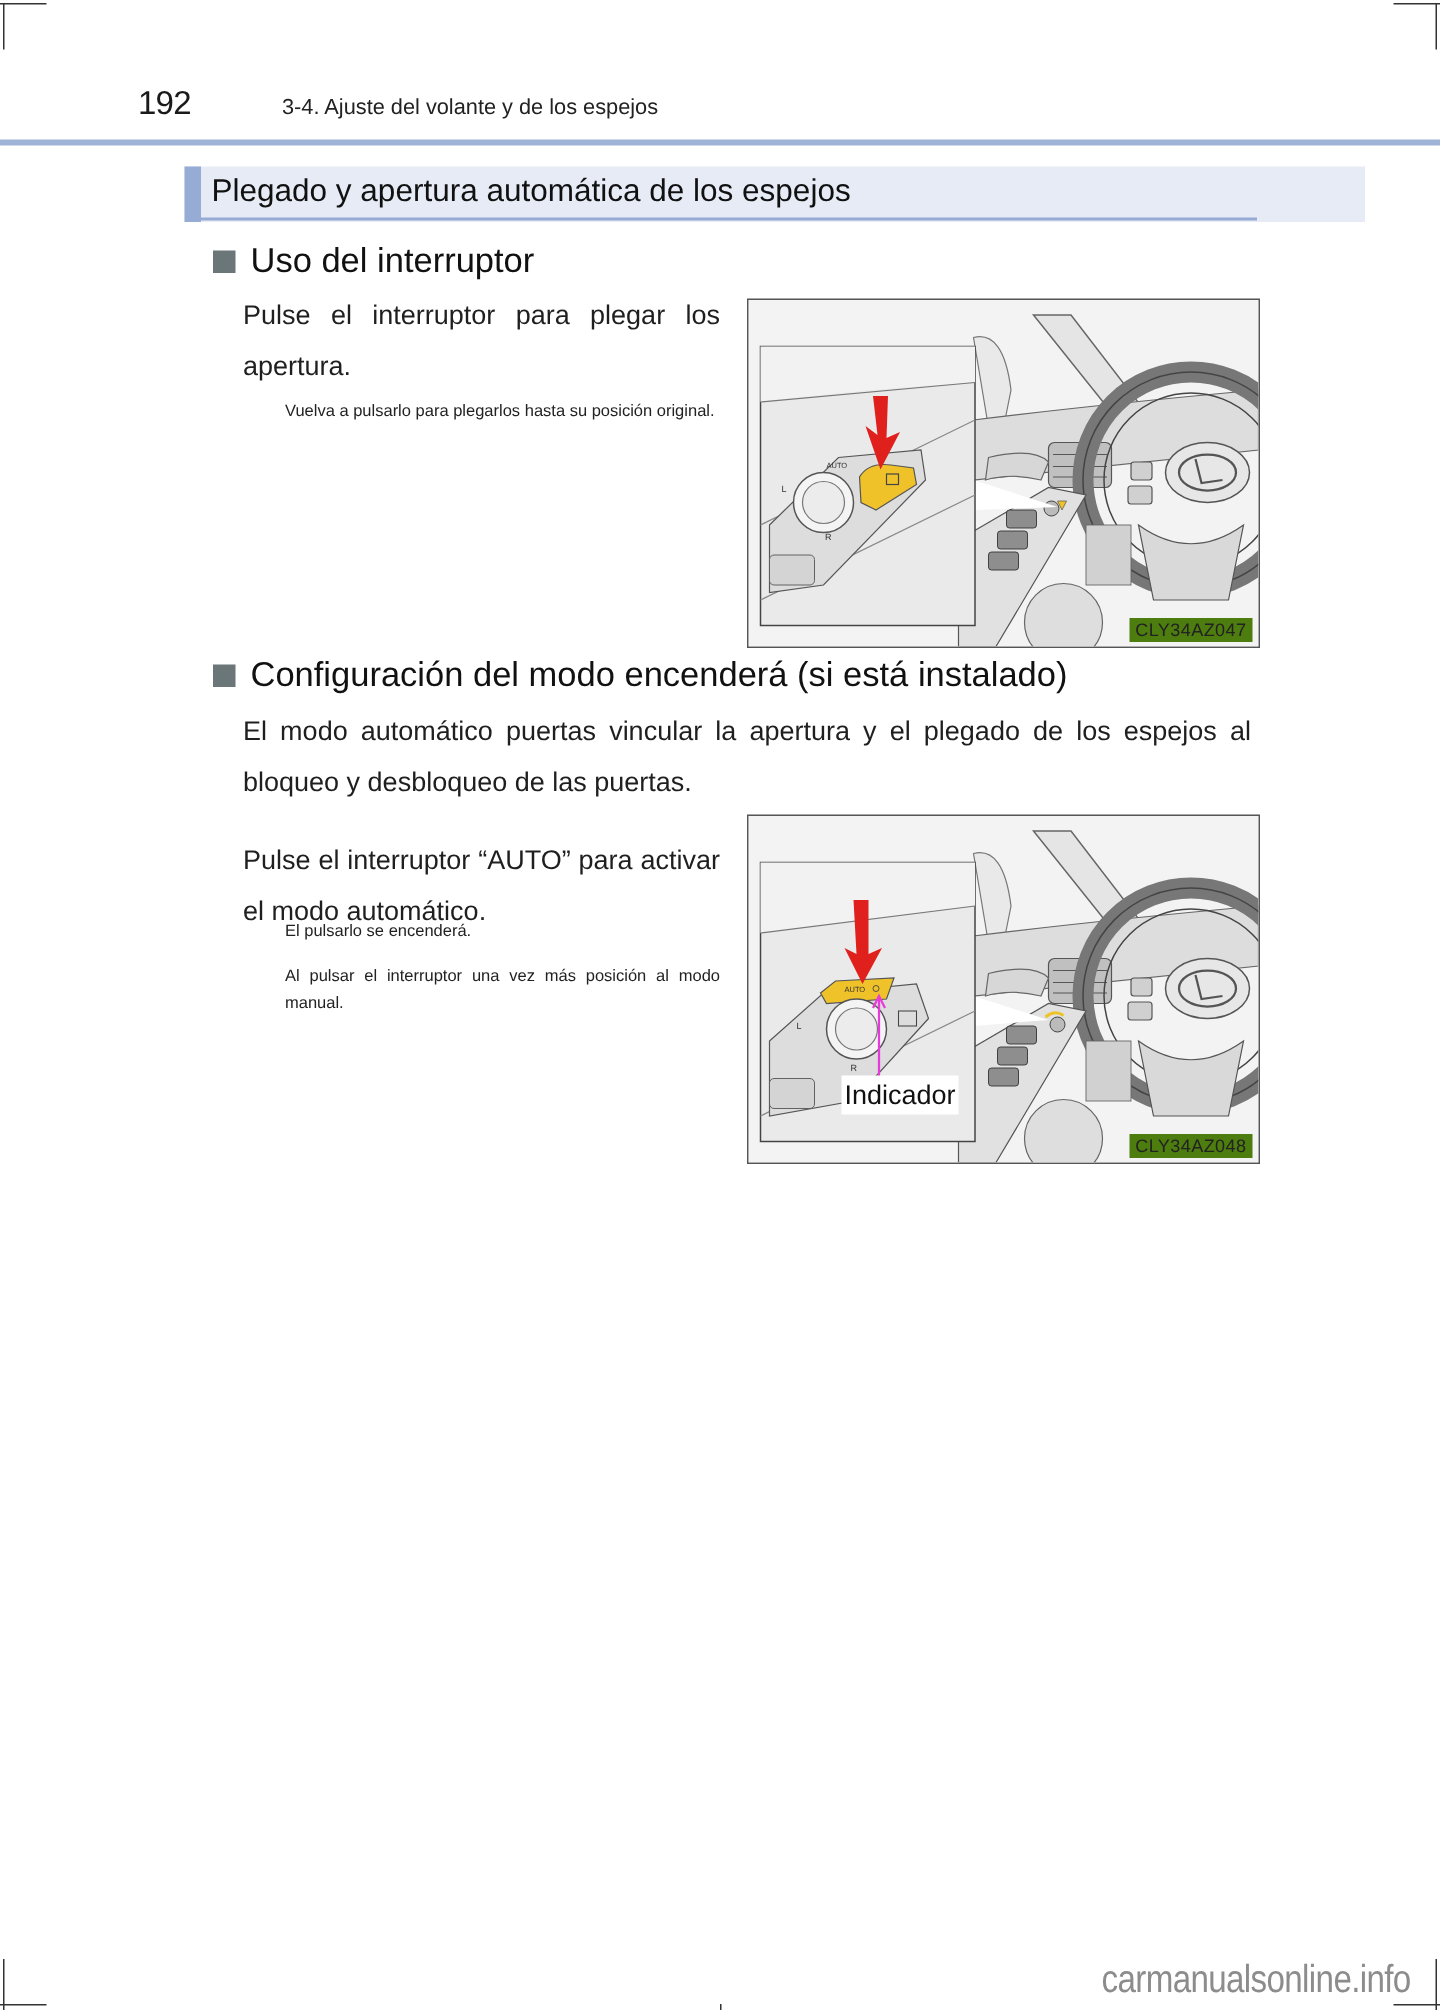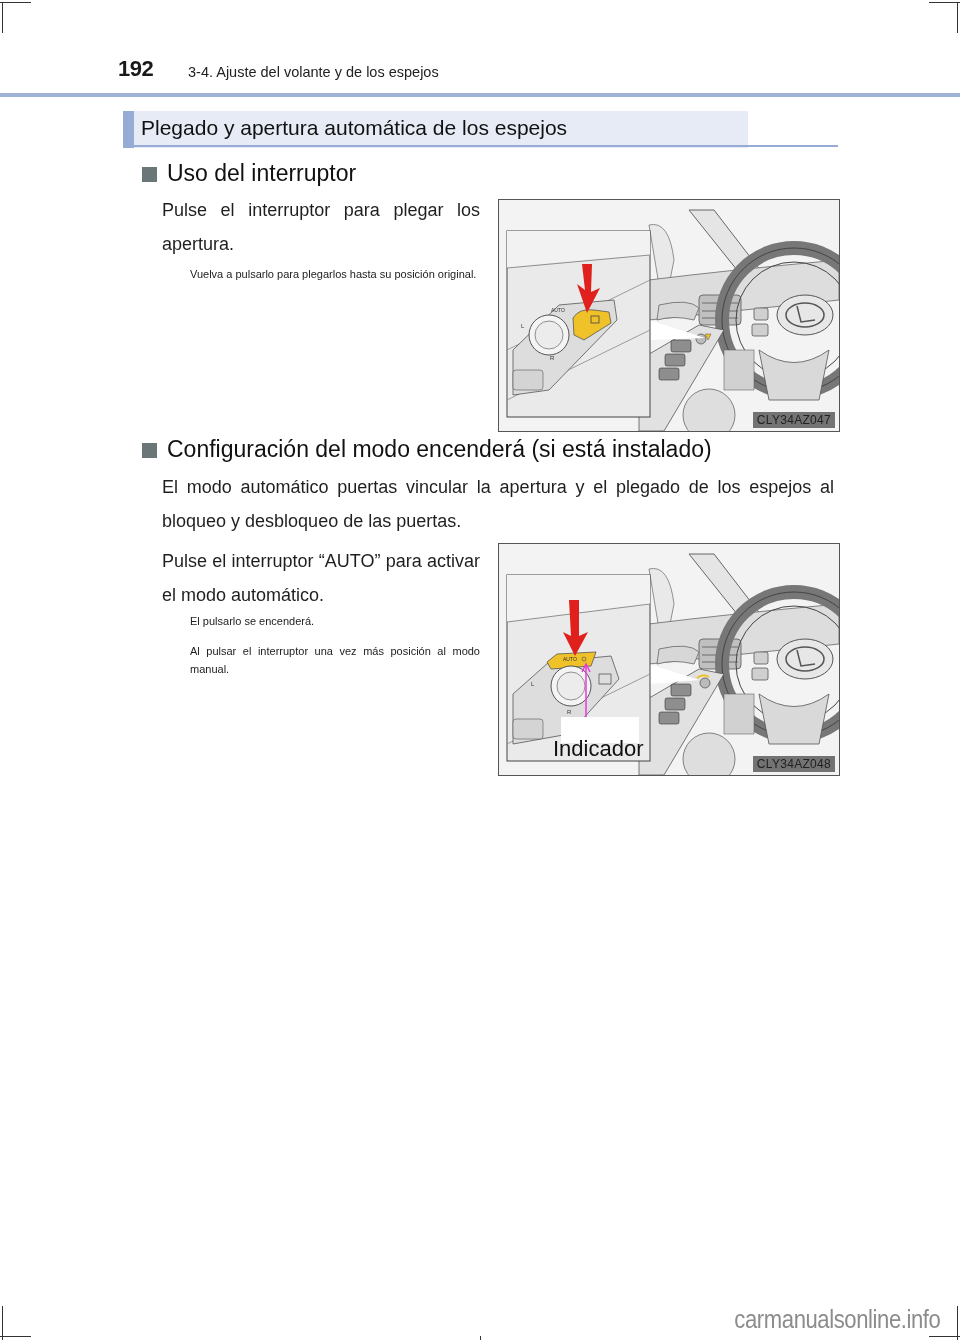--- a/index.html
+++ b/index.html
@@ -1,32 +1,32 @@
 <!DOCTYPE html>
 <html><head>
 <meta charset="utf-8">
 <style>
   html, body { margin:0; padding:0; background:#ffffff; }
   body { width:960px; height:1340px; position:relative; overflow:hidden;
          font-family:"Liberation Sans", "DejaVu Sans", sans-serif; color:#1a1a1a; }
   .abs { position:absolute; }
   .crop { position:absolute; background:#333; }
-  .page-num { left:92px; top:56px; font-size:22px; font-weight:bold; letter-spacing:-0.5px;margin-left:26px; }
+  .page-num { left:92px; top:56px; font-size:22px; font-weight:normal; letter-spacing:-0.5px; }
   .running-head { left:188px; top:64px; font-size:14.5px; color:#222; }
   .head-rule { left:0; top:93px; width:960px; height:4px; background:#9fb3d6; }
-  .section-bar { left:123px; top:111px; width:625px; height:37px; background:#e6ebf6; }
+  .section-bar { left:123px; top:111px; width:787px; height:37px; background:#e6ebf6; }
   .section-bar .accent { position:absolute; left:0; top:0; width:11px; height:37px; background:#97acd4; }
   .section-bar .underline { position:absolute; left:11px; top:34px; width:704px; height:2px; background:#97acd4; }
   .section-bar .title { position:absolute; left:18px; top:5px; font-size:21px; color:#111; white-space:nowrap; }
   .sub-head { font-size:23px; font-weight:normal; color:#111; white-space:nowrap; }
   .sub-head .sq { display:inline-block; width:15px; height:15px; background:#6b7678; margin-right:10px; vertical-align:-1px; }
   .body-text { font-size:18px; line-height:34px; color:#1f1f1f; text-align:justify; text-align-last:left; }
   .note-text { font-size:11px; line-height:18px; color:#222; text-align:justify; }
   .figure { position:absolute; border:1.5px solid #555; background:#f4f5f4; overflow:hidden; }
-  .fig-code { position:absolute; right:4px; bottom:3px; background:#737373; font-size:12px; padding:1px 4px; color:#222; letter-spacing:0.3px; }
+  .fig-code { position:absolute; right:4px; bottom:3px; background:#4d7c0f; font-size:12px; padding:1px 4px; color:#222; letter-spacing:0.3px; }
   .watermark { right:20px; top:1304px; font-size:26px; color:#8c8c8c; letter-spacing:-0.5px; transform:scaleX(0.85); transform-origin:right; }
 </style>
 </head>
 <body>
 
 <div class="crop" style="left:0;top:2px;width:31px;height:1px;"></div>
 <div class="crop" style="left:2px;top:2px;width:1px;height:31px;"></div>
 <div class="crop" style="left:929px;top:2px;width:31px;height:1px;"></div>
 <div class="crop" style="left:957px;top:2px;width:1px;height:31px;"></div>
 <div class="crop" style="left:2px;top:1306px;width:1px;height:34px;"></div>
@@ -110,21 +110,21 @@
 
     <rect x="14" y="170" width="30" height="20" rx="3" fill="#d3d4d3" stroke="#555" stroke-width="0.6"></rect>
   </svg>
   <div class="fig-code">CLY34AZ047</div>
 </div>
 
 <div class="abs sub-head" style="left:142px;top:436px;">
   <span class="sq"></span><span>Configuración del modo encenderá (si está instalado)</span>
 </div>
 <div class="abs body-text" style="left:162px;top:470px;width:672px;">El modo automático puertas vincular la apertura y el plegado de los espejos al bloqueo y desbloqueo de las puertas.</div>
-<div class="abs body-text" style="left:162px;top:544px;width:318px;">Pulse el interruptor “AUTO” para activar el modo automático.</div>
+<div class="abs body-text" style="left:162px;top:556px;width:318px;">Pulse el interruptor “AUTO” para activar el modo automático.</div>
 <div class="abs note-text" style="left:190px;top:612px;width:290px;">El pulsarlo se encenderá.</div>
 <div class="abs note-text" style="left:190px;top:642px;width:290px;">Al pulsar el interruptor una vez más posición al modo manual.</div>
 
 <div class="figure" style="left:498px;top:543px;width:340px;height:231px;">
   <svg width="340" height="231" viewBox="0 0 340 231" xmlns="http://www.w3.org/2000/svg">
     <rect x="0" y="0" width="340" height="231" fill="#f2f3f2"></rect>
     <path d="M190 10 L215 10 L265 75 L250 85 Z" fill="#e4e5e4" stroke="#666" stroke-width="1"></path>
     <path d="M150 25 Q170 20 175 60 L170 85 L160 85 Z" fill="#e8e9e8" stroke="#777" stroke-width="0.8"></path>
     <path d="M150 80 Q230 70 340 60 L340 100 L150 120 Z" fill="#dcdddc" stroke="#666" stroke-width="0.8"></path>
     <rect x="200" y="95" width="42" height="30" rx="4" fill="#bfc0bf" stroke="#555" stroke-width="0.8"></rect>
@@ -166,17 +166,17 @@
     <text x="68" y="170" font-size="6" fill="#333" font-family="Liberation Sans, sans-serif">R</text>
     <rect x="100" y="130" width="12" height="10" fill="none" stroke="#444" stroke-width="0.7"></rect>
     <rect x="14" y="175" width="30" height="20" rx="3" fill="#d3d4d3" stroke="#555" stroke-width="0.6"></rect>
 
     <polygon points="70,56 80,56 80,92 89,88 76,112 64,88 72,92" fill="#e0201c"></polygon>
 
     <line x1="87" y1="122" x2="87" y2="175" stroke="#e83ad8" stroke-width="1.5"></line>
     <polyline points="83,128 87,120 91,128" fill="none" stroke="#e83ad8" stroke-width="1.5"></polyline>
     <rect x="62" y="173" width="78" height="26" fill="#ffffff"></rect>
   </svg>
-  <div class="abs" style="left:54px;top:176px;font-size:22px;color:#111;margin-top:16px;">Indicador</div>
+  <div class="abs" style="left:64px;top:176px;font-size:18px;color:#111;">Indicador</div>
   <div class="fig-code">CLY34AZ048</div>
 </div>
 
 <div class="abs watermark">carmanualsonline.info</div>
 
 </body></html>

